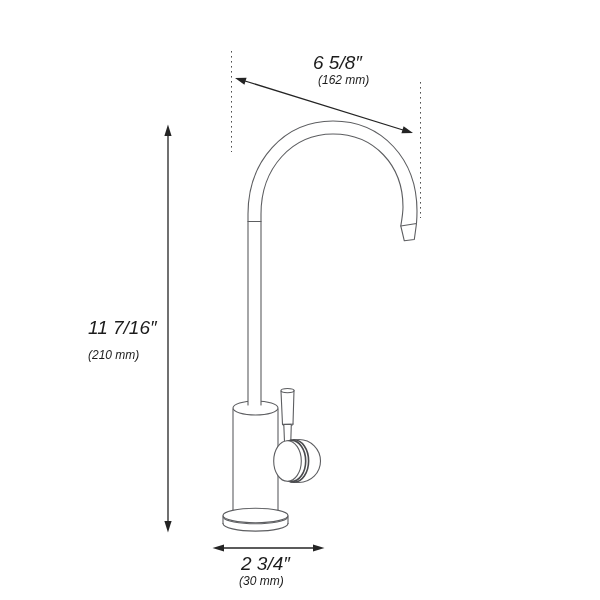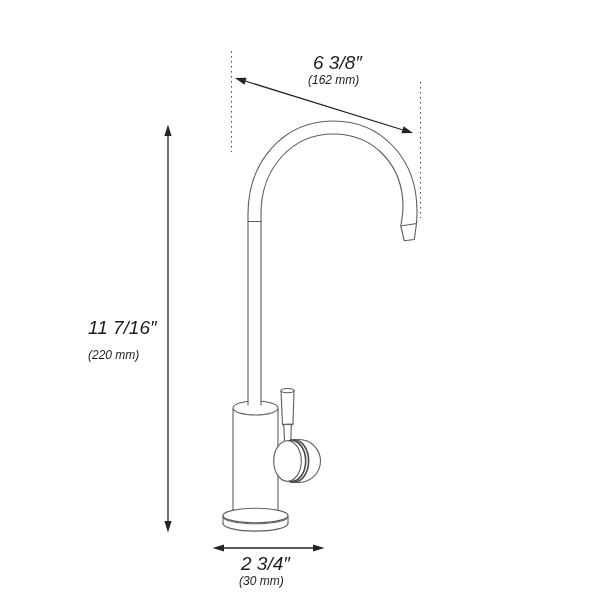--- a/index.html
+++ b/index.html
@@ -85,22 +85,22 @@
       <path class="dim" d="M245,81 L403,130"></path>
       <polygon class="dimf" points="235,78 244.4,84.7 246.6,77.8"></polygon>
       <polygon class="dimf" points="413,133 401.4,133.2 403.6,126.3"></polygon>
 
       <path class="dim" d="M223,548 L314,548"></path>
       <polygon class="dimf" points="212.5,548 224,544.4 224,551.6"></polygon>
       <polygon class="dimf" points="324.5,548 313,544.4 313,551.6"></polygon>
     </g>
   </svg>
 
-  <div class="lbl lbl-in" style="left:313px;top:53px;">6 3/8″</div>
-  <div class="lbl lbl-mm" style="left:308px;top:74px;">(162 mm)</div>
+  <div class="lbl lbl-in" style="left:313px;top:53px;">6 5/8″</div>
+  <div class="lbl lbl-mm" style="left:318px;top:74px;">(162 mm)</div>
 
   <div class="lbl lbl-in" style="left:88px;top:318px;">11 7/16″</div>
-  <div class="lbl lbl-mm" style="left:88px;top:349px;">(220 mm)</div>
+  <div class="lbl lbl-mm" style="left:88px;top:349px;">(210 mm)</div>
 
   <div class="lbl lbl-in" style="left:241px;top:554px;">2 3/4″</div>
   <div class="lbl lbl-mm" style="left:239px;top:575px;">(30 mm)</div>
 
 </div>
 
 </body></html>

